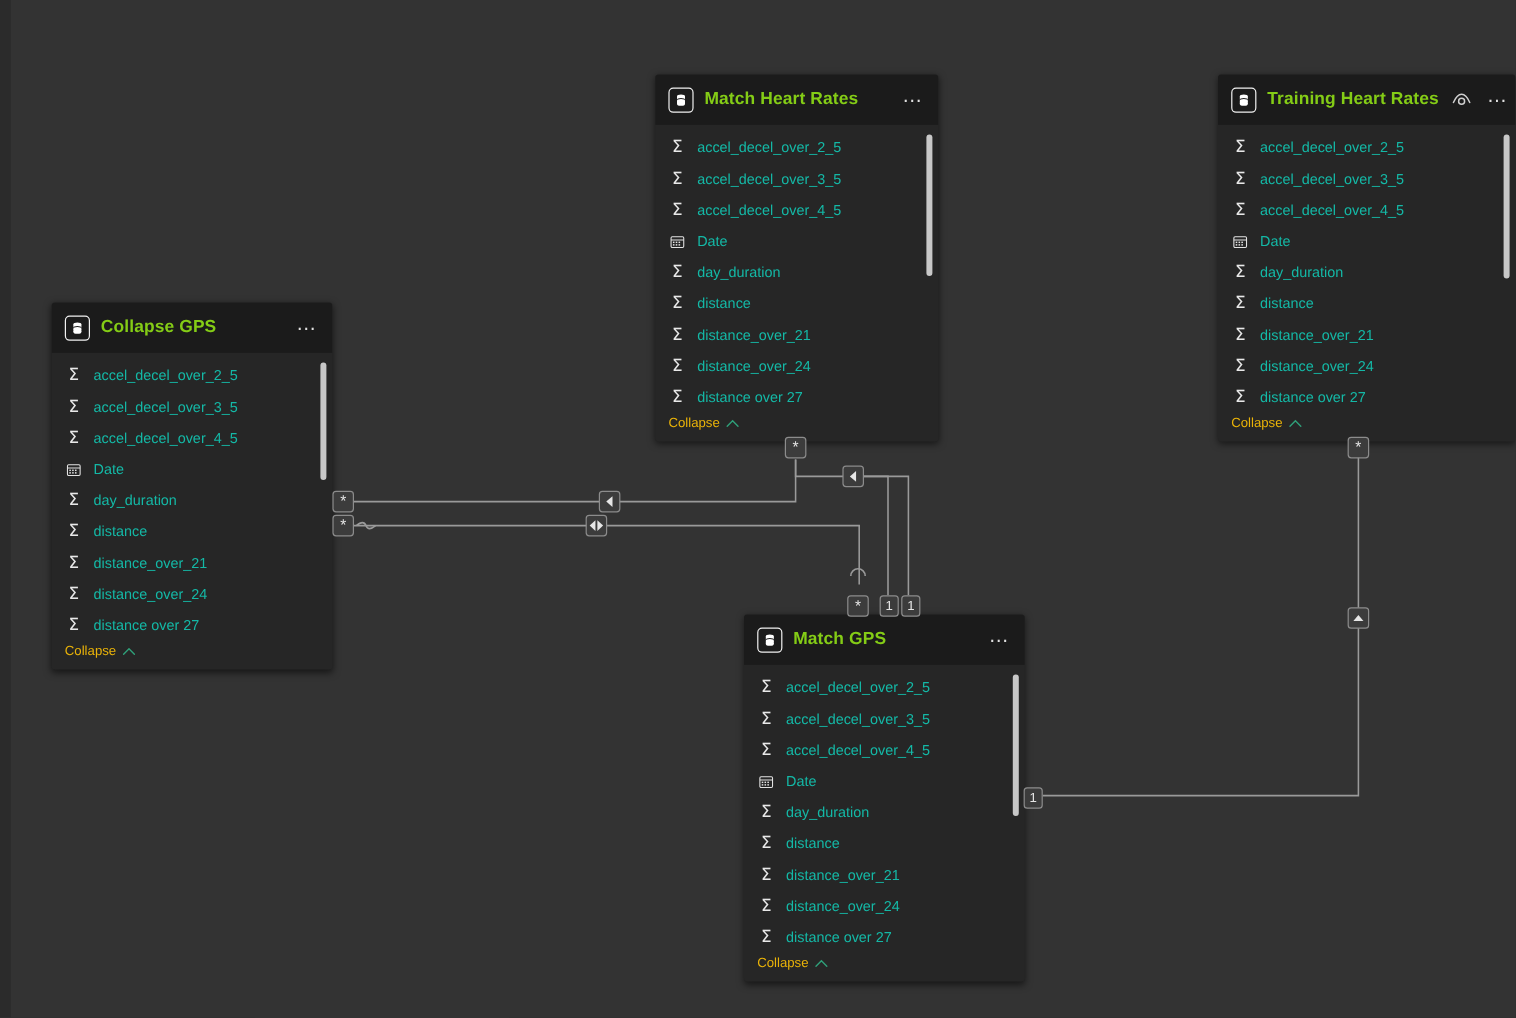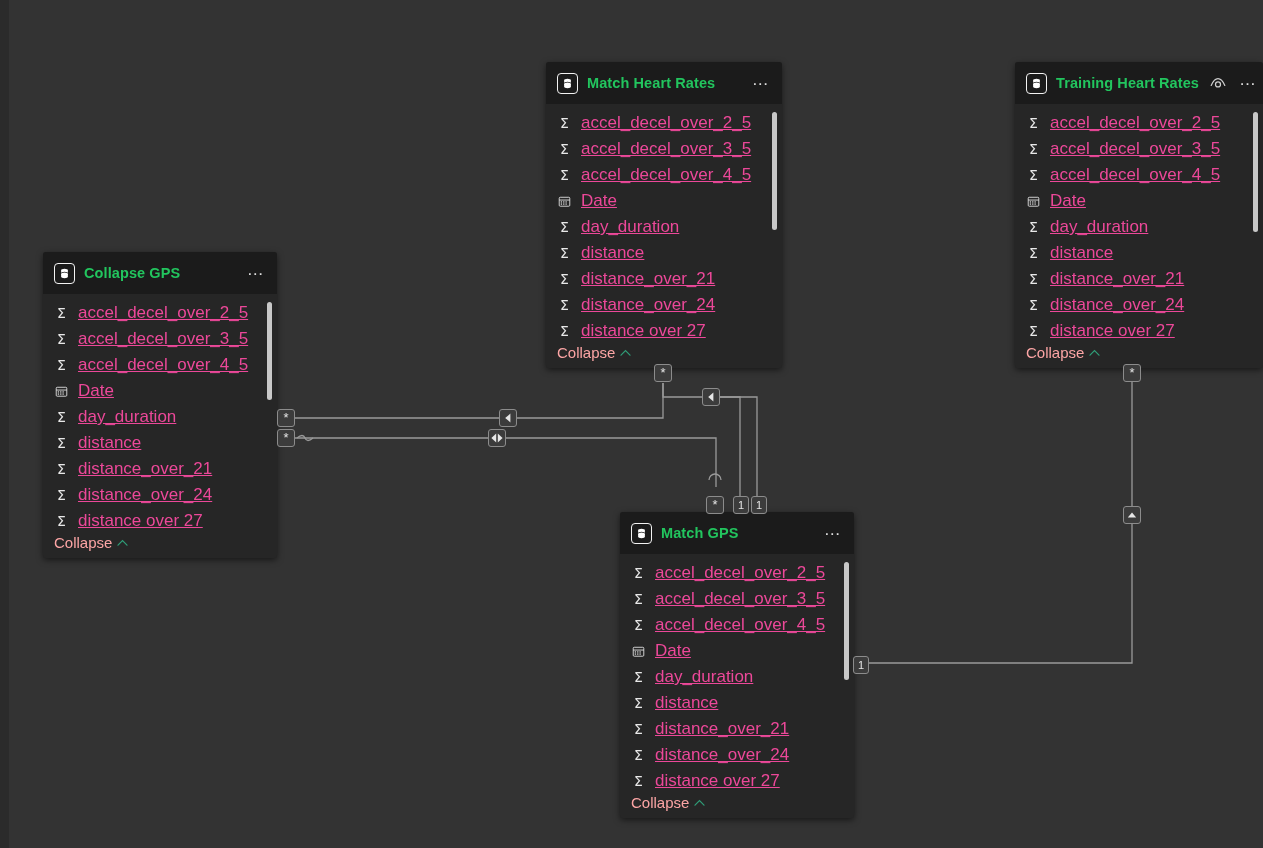--- a/index.html
+++ b/index.html
@@ -43,21 +43,21 @@
   .tbl-icon {
     width: 21px; height: 21px;
     border: 1.6px solid #f2f2f2;
     border-radius: 4px;
     flex: 0 0 auto;
     display: flex; align-items: center; justify-content: center;
     background: #1b1b1b;
   }
   .tbl-icon svg { display: block; }
   .card-title {
-    color: #22c55e;
+    color: #84cc16;
     font-size: 14.5px;
     font-weight: bold;
     letter-spacing: .1px;
     white-space: nowrap;
     flex: 1 1 auto;
   }
   .hdr-btn {
     flex: 0 0 auto;
     color: #d6d6d6;
     display: flex; align-items: center; justify-content: center;
@@ -88,35 +88,34 @@
     display: flex; align-items: center; justify-content: center;
     color: #e3e3e3;
   }
   .sigma {
     font-family: "DejaVu Sans", sans-serif;
     font-size: 14px;
     color: #e8e8e8;
     line-height: 1;
   }
   .field-label {
-    color: #ec4899;
-    font-size: 17px;
+    color: #14b8a6;
+    font-size: 12px;
     white-space: nowrap;
-    text-decoration: underline;
   }
   .collapse-row {
     display: flex;
     align-items: center;
     gap: 5px;
     padding: 2px 0 9px 11px;
     height: 24px;
   }
   .collapse-text {
-    color: #fca5a5;
-    font-size: 15px;
+    color: #eab308;
+    font-size: 11px;
   }
   .chev { display: block; }
   .scrollbar-track {
     position: absolute;
     right: 5px;
     top: 4px;
     width: 5px;
     border-radius: 3px;
     background: transparent;
   }

